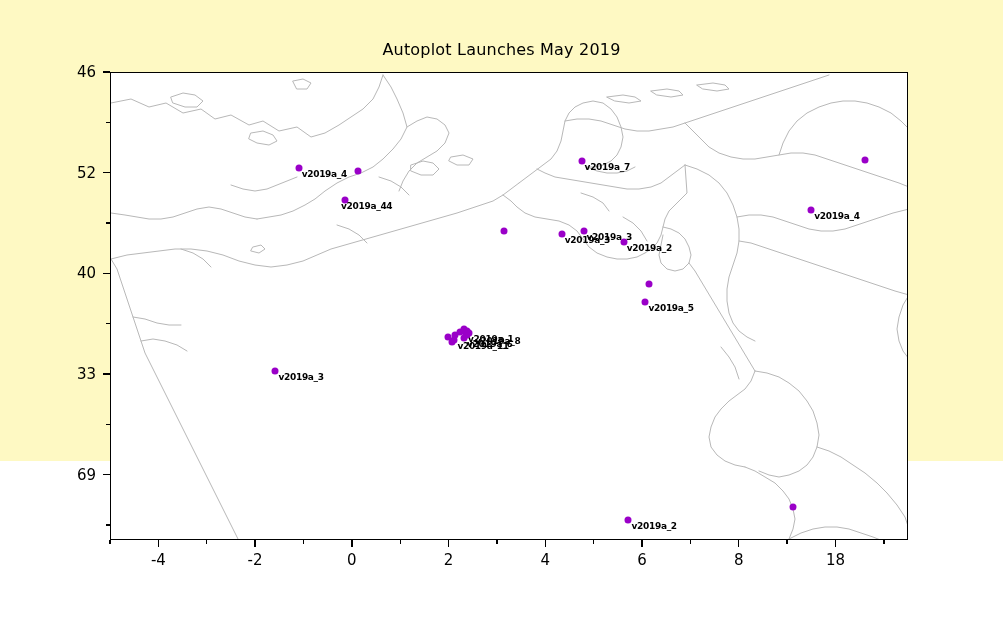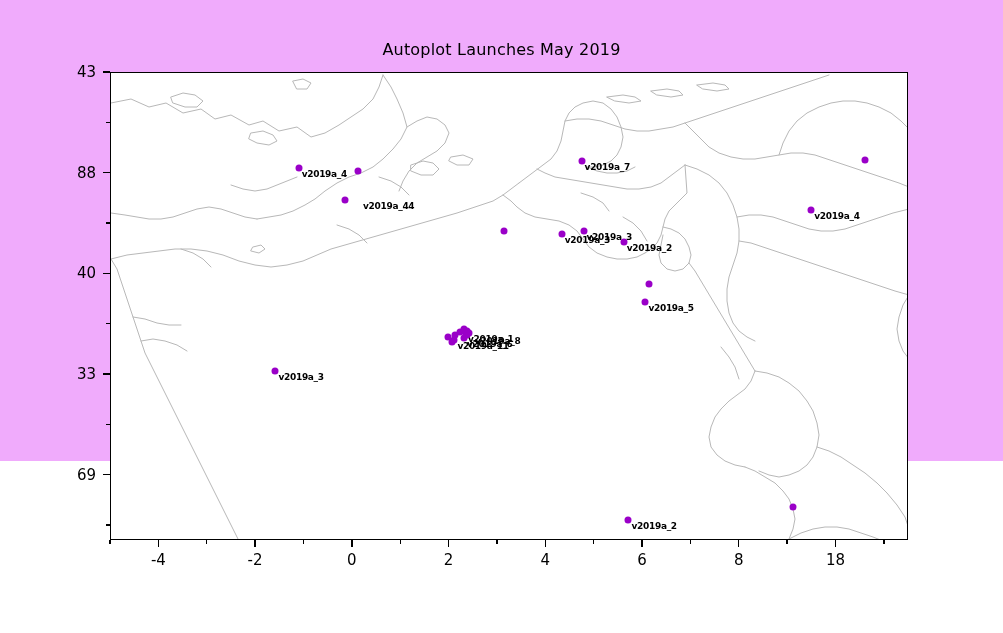--- a/index.html
+++ b/index.html
@@ -1,17 +1,17 @@
 <!DOCTYPE html>
 <html><head>
 <meta charset="utf-8">
 <style>
   html,body{margin:0;padding:0;background:#ffffff;}
   body{width:1003px;height:633px;font-family:"DejaVu Sans",sans-serif;overflow:hidden;}
-  #figure{position:relative;width:1003px;height:461px;background:#f0abfc;}
+  #figure{position:relative;width:1003px;height:461px;background:#fef9c3;}
 
   #title{
     position:absolute; left:0; top:40px; width:1003px; text-align:center;
     font-size:16px; color:#000000; letter-spacing:.2px;
   }
 
   
   #axes{
     position:absolute; left:110px; top:72px; width:798px; height:468px;
     border:1.3px solid #000000; box-sizing:border-box; overflow:hidden;
@@ -117,21 +117,21 @@
         <path d="M226,152 L238,156 248,162 256,170"></path>
         <path d="M610,274 L618,284 624,294 628,306"></path>
         <path d="M70,176 L82,180 92,186 100,194"></path>
         <path d="M268,104 L280,108 290,114 298,122"></path>
       </g>
     </svg>
   <div class="pt" title="v2019a_4" style="left: 187.651px; top: 94.6065px; background: rgb(154, 0, 200); width: 7px; height: 7px;"></div>
       <div class="ptlabel" style="left: 190.651px; top: 95.6065px;">v2019a_4</div>
       <div class="pt" title="" style="left: 246.655px; top: 98.129px; background: rgb(154, 0, 200); width: 7px; height: 7px;"></div>
       <div class="pt" title="v2019a_44" style="left: 234.08px; top: 126.813px; background: rgb(154, 0, 200); width: 7px; height: 7px;"></div>
-      <div class="ptlabel" style="left: 252px; top: 127.813px;">v2019a_44</div>
+      <div class="ptlabel" style="left: 230px; top: 127.813px;">v2019a_44</div>
       <div class="pt" title="v2019a_3" style="left: 164.436px; top: 297.91px; background: rgb(154, 0, 200); width: 7px; height: 7px;"></div>
       <div class="ptlabel" style="left: 167.436px; top: 298.91px;">v2019a_3</div>
       <div class="pt" title="v2019a_7" style="left: 470.578px; top: 88.0645px; background: rgb(154, 0, 200); width: 7px; height: 7px;"></div>
       <div class="ptlabel" style="left: 473.578px; top: 89.0645px;">v2019a_7</div>
       <div class="pt" title="" style="left: 753.505px; top: 87.0581px; background: rgb(154, 0, 200); width: 7px; height: 7px;"></div>
       <div class="pt" title="v2019a_4" style="left: 700.305px; top: 136.877px; background: rgb(154, 0, 200); width: 7px; height: 7px;"></div>
       <div class="ptlabel" style="left: 703.305px; top: 137.877px;">v2019a_4</div>
       <div class="pt" title="" style="left: 393.196px; top: 157.51px; background: rgb(154, 0, 200); width: 7px; height: 7px;"></div>
       <div class="pt" title="v2019a_3" style="left: 450.749px; top: 161.032px; background: rgb(154, 0, 200); width: 7px; height: 7px;"></div>
       <div class="ptlabel" style="left: 453.749px; top: 162.032px;">v2019a_3</div>
@@ -187,21 +187,21 @@
     <div class="tick xtick-minor" style="left: 689.764px; top: 540px;"></div>
     <div class="tick xtick-minor" style="left: 786.491px; top: 540px;"></div>
     <div class="tick xtick-minor" style="left: 883.218px; top: 540px;"></div>
     <div class="tick ytick-major" style="left: 103px; top: 473.981px;"></div>
     <div class="yticklabel" style="top: 474.581px; left: 58px; width: 38px;">69</div>
     <div class="tick ytick-major" style="left: 103px; top: 373.335px;"></div>
     <div class="yticklabel" style="top: 373.935px; left: 58px; width: 38px;">33</div>
     <div class="tick ytick-major" style="left: 103px; top: 272.69px;"></div>
     <div class="yticklabel" style="top: 273.29px; left: 58px; width: 38px;">40</div>
     <div class="tick ytick-major" style="left: 103px; top: 172.045px;"></div>
-    <div class="yticklabel" style="top: 172.645px; left: 58px; width: 38px;">88</div>
+    <div class="yticklabel" style="top: 172.645px; left: 58px; width: 38px;">52</div>
     <div class="tick ytick-major" style="left: 103px; top: 71.4px;"></div>
-    <div class="yticklabel" style="top: 72px; left: 58px; width: 38px;">43</div>
+    <div class="yticklabel" style="top: 72px; left: 58px; width: 38px;">46</div>
     <div class="tick ytick-minor" style="left: 106px; top: 524.303px;"></div>
     <div class="tick ytick-minor" style="left: 106px; top: 423.658px;"></div>
     <div class="tick ytick-minor" style="left: 106px; top: 323.013px;"></div>
     <div class="tick ytick-minor" style="left: 106px; top: 222.368px;"></div>
     <div class="tick ytick-minor" style="left: 106px; top: 121.723px;"></div>
   </div>
 
 </body></html>

